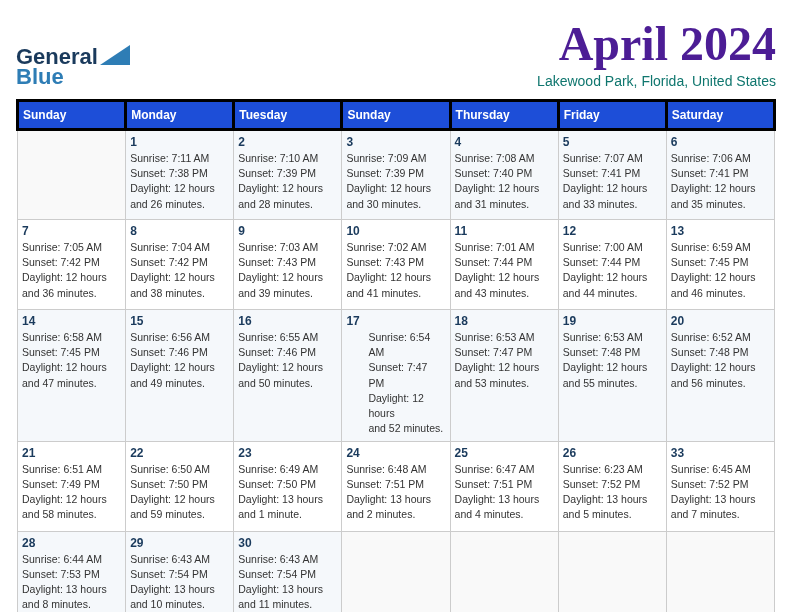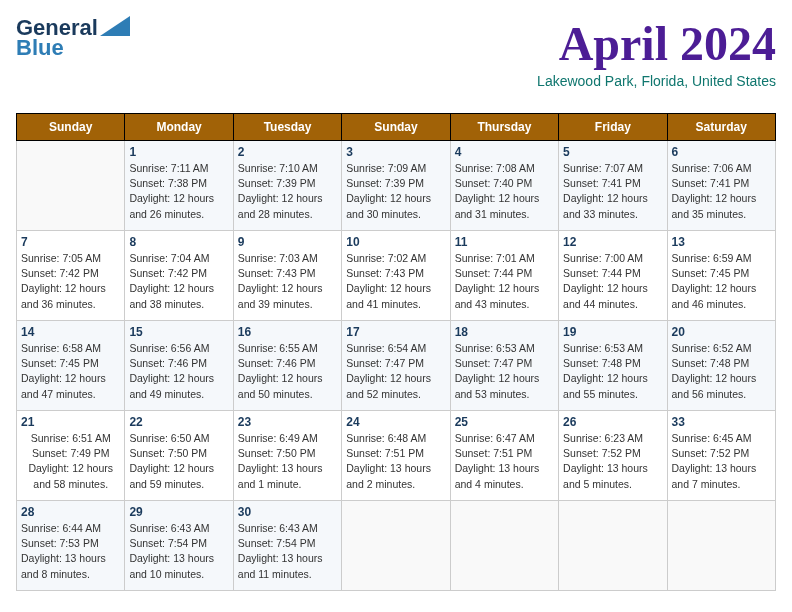--- a/index.html
+++ b/index.html
@@ -6,22 +6,22 @@
     body {
       font-family: Arial, sans-serif;
       background: #fff;
       width: 792px;
       min-height: 612px;
       padding: 16px;
     }
     .header {
       display: flex;
       justify-content: space-between;
-      align-items: flex-start;
-      margin-bottom: 24px;
+      align-items: flex-end;
+      margin-bottom: 10px;
     }
     .logo {
       display: flex;
       flex-direction: column;
       align-items: flex-start;
     }
     .logo-text {
       font-size: 22px;
       font-weight: bold;
       color: #1a3a5c;
@@ -40,26 +40,26 @@
       font-size: 14px;
       color: #0f766e;
       margin-top: 2px;
     }
     table {
       width: 100%;
       border-collapse: collapse;
       font-size: 11px;
     }
     thead tr th {
-      background-color: #a16207;
+      background-color: #1d4ed8;
       color: #fff;
       padding: 6px 4px;
-      text-align: center;
+      text-align: left;
       font-size: 12px;
-      border: 1px solid #000000;
+      border: 3px solid #000000;
     }
     tbody tr td {
       border: 1px solid #ccc;
       vertical-align: top;
       padding: 4px;
       width: calc(100% / 7);
       min-height: 80px;
       height: 90px;
       background: #fff;
     }
@@ -232,21 +232,21 @@
         </td>
         <td>
           <span class="day-number">16</span>
           <div class="day-info" style="white-space: pre-line;">Sunrise: 6:55 AM
 Sunset: 7:46 PM
 Daylight: 12 hours
 and 50 minutes.</div>
         </td>
         <td>
           <span class="day-number">17</span>
-          <div class="day-info" style="white-space: pre-line;">Sunrise: 6:54 AM
+          <div class="day-info" style="white-space: pre-line; margin-left: 22px;">Sunrise: 6:54 AM
 Sunset: 7:47 PM
 Daylight: 12 hours
 and 52 minutes.</div>
         </td>
         <td>
           <span class="day-number">18</span>
           <div class="day-info" style="white-space: pre-line;">Sunrise: 6:53 AM
 Sunset: 7:47 PM
 Daylight: 12 hours
 and 53 minutes.</div>
@@ -262,21 +262,21 @@
           <span class="day-number">20</span>
           <div class="day-info" style="white-space: pre-line;">Sunrise: 6:52 AM
 Sunset: 7:48 PM
 Daylight: 12 hours
 and 56 minutes.</div>
         </td>
       </tr>
       <tr>
         <td>
           <span class="day-number">21</span>
-          <div class="day-info" style="white-space: pre-line; text-align: center;">Sunrise: 6:51 AM
+          <div class="day-info" style="white-space: pre-line;">Sunrise: 6:51 AM
 Sunset: 7:49 PM
 Daylight: 12 hours
 and 58 minutes.</div>
         </td>
         <td>
           <span class="day-number">22</span>
           <div class="day-info" style="white-space: pre-line;">Sunrise: 6:50 AM
 Sunset: 7:50 PM
 Daylight: 12 hours
 and 59 minutes.</div>

